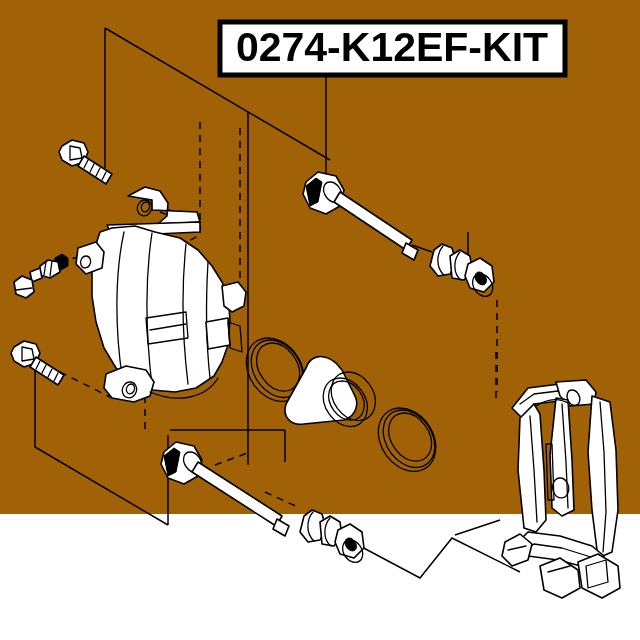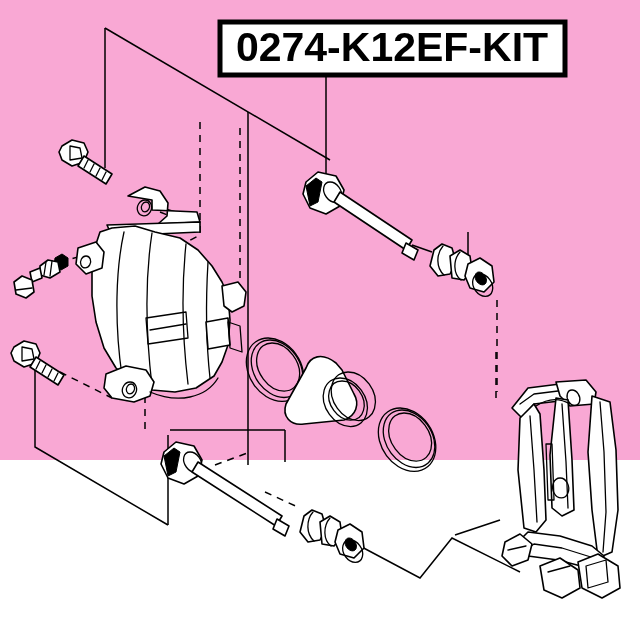--- a/index.html
+++ b/index.html
@@ -12,22 +12,22 @@
     height: 640px;
     font-family: "Liberation Sans", sans-serif;
     overflow: hidden;
     position: relative;
   }
   #diagram-root {
     position: absolute;
     left: 0;
     top: 0;
     width: 640px;
-    height: 460px;
-    background: #f9a8d4;
+    height: 514px;
+    background: #a16207;
     text-decoration: underline;
   }
   svg.drawing {
     display: block;
     width: 640px;
     height: 640px;
   }
   .part-outline {
     fill: #ffffff;
     stroke: #000000;

